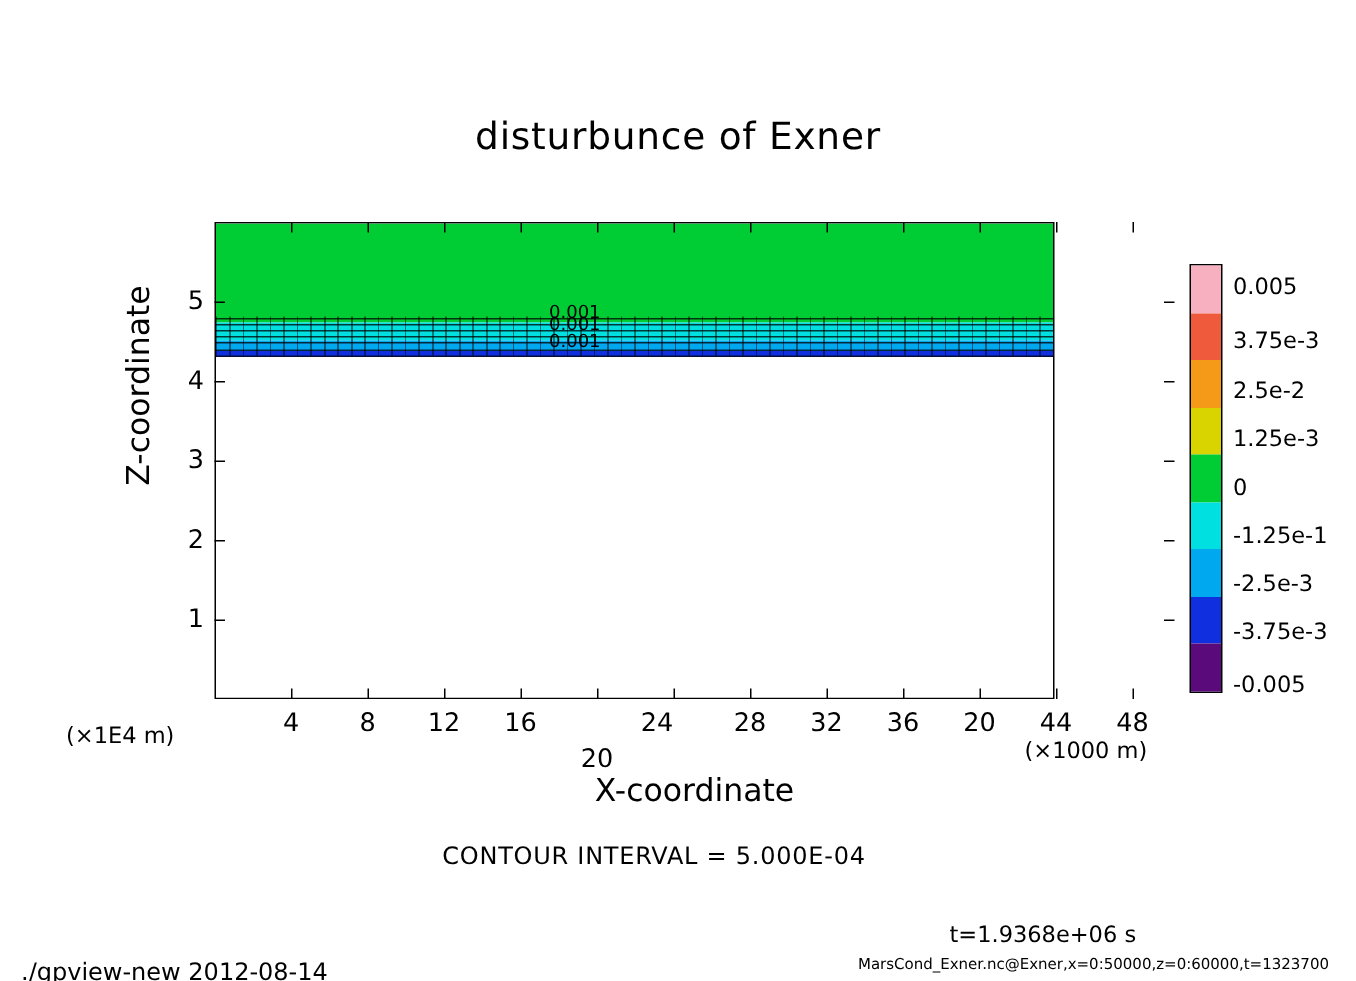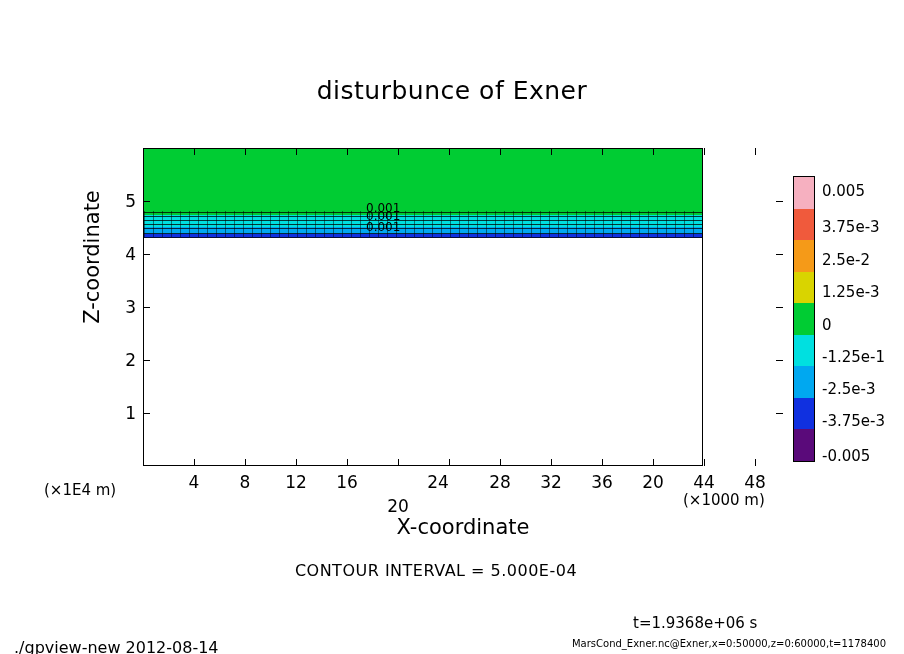--- a/index.html
+++ b/index.html
@@ -266,13 +266,13 @@
 <div class="cb-label" style="top:292px;">1.25e-3</div>
 <div class="cb-label" style="top:325px;">0</div>
 <div class="cb-label" style="top:357px;">-1.25e-1</div>
 <div class="cb-label" style="top:389px;">-2.5e-3</div>
 <div class="cb-label" style="top:421px;">-3.75e-3</div>
 <div class="cb-label" style="top:456px;">-0.005</div>
 
 <div class="abs" id="contour-interval">CONTOUR INTERVAL = 5.000E-04</div>
 <div class="abs" id="time-stamp">t=1.9368e+06 s</div>
 <div class="abs" id="footer-left">./gpview-new   2012-08-14</div>
-<div class="abs" id="footer-right">MarsCond_Exner.nc@Exner,x=0:50000,z=0:60000,t=1178400</div>
+<div class="abs" id="footer-right">MarsCond_Exner.nc@Exner,x=0:50000,z=0:60000,t=1323700</div>
 
 </body></html>

